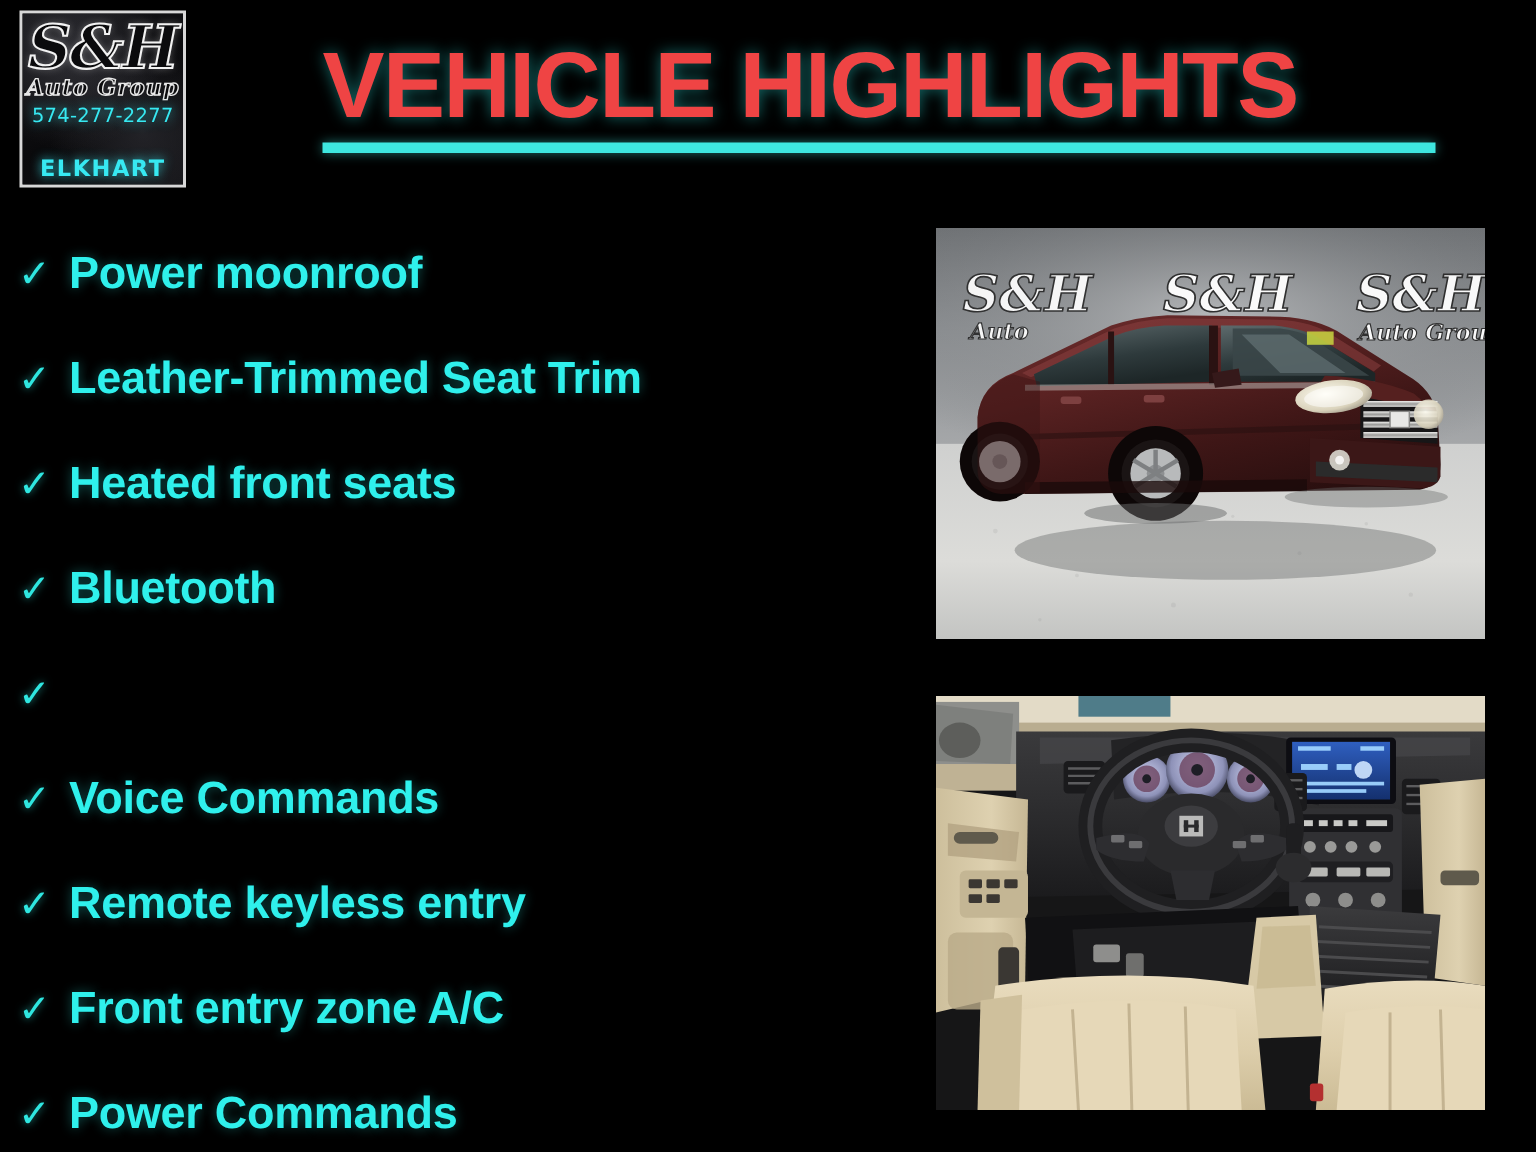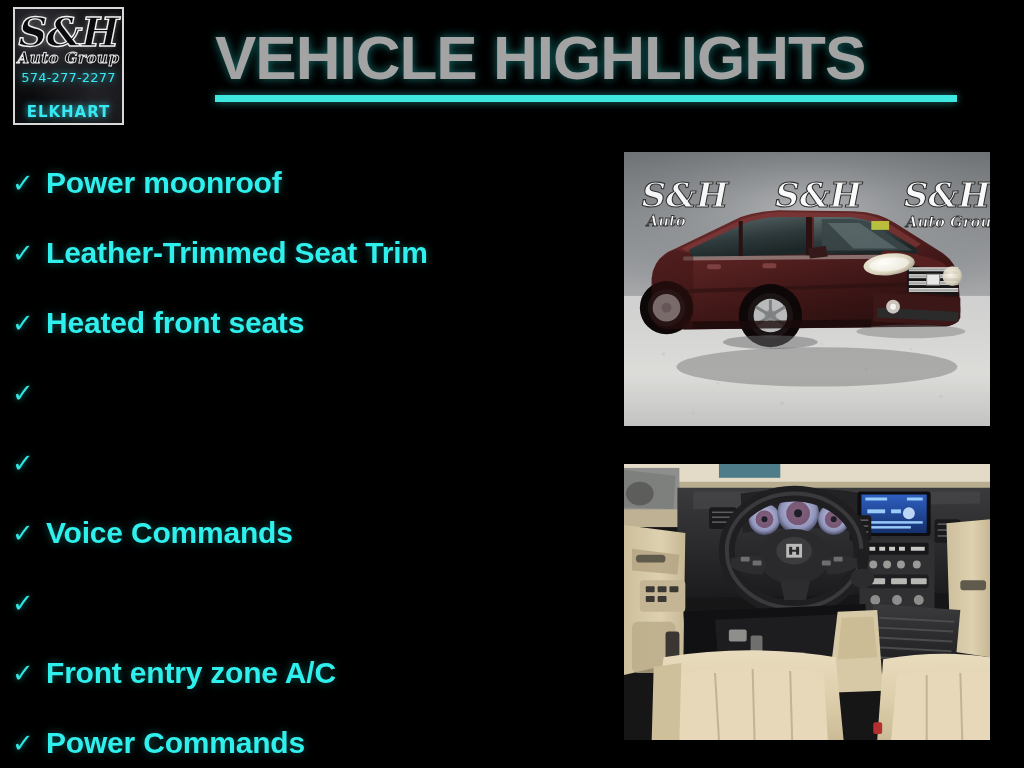--- a/index.html
+++ b/index.html
@@ -51,21 +51,21 @@
     font-family:"DejaVu Sans", sans-serif; font-weight:bold;
     font-size:15px; color:#37e9f2; letter-spacing:1px; margin-top:18px;
     text-shadow:0 0 7px rgba(55,233,242,.85);
   }
 
   
   .title-wrap { position:absolute; left:215px; top:25px; width:745px; }
   .title {
     font-family:"Liberation Sans", sans-serif;
     font-weight:bold; font-size:62px; line-height:66px;
-    color:#a3a3a3; letter-spacing:-1px; white-space:nowrap;
+    color:#ef4444; letter-spacing:-1px; white-space:nowrap;
     text-shadow:0 0 10px rgba(47,240,236,.45);
   }
   .title-rule {
     margin-top:4px; height:7px; width:742px;
     background:#3ee7e0; box-shadow:0 0 8px rgba(62,231,224,.5);
   }
 
   
   .bullets { position:absolute; left:12px; top:148px; width:585px; }
   .bullet {
@@ -123,33 +123,35 @@
       <span class="label">Leather-Trimmed Seat Trim</span>
     </div>
 
     <div class="bullet">
       <span class="check">✓</span>
       <span class="label">Heated front seats</span>
     </div>
 
     <div class="bullet">
       <span class="check">✓</span>
+      <span class="label">Bluetooth</span>
     </div>
 
     <div class="bullet">
       <span class="check">✓</span>
     </div>
 
     <div class="bullet">
       <span class="check">✓</span>
       <span class="label">Voice Commands</span>
     </div>
 
     <div class="bullet">
       <span class="check">✓</span>
+      <span class="label">Remote keyless entry</span>
     </div>
 
     <div class="bullet">
       <span class="check">✓</span>
       <span class="label">Front entry zone A/C</span>
     </div>
 
     <div class="bullet">
       <span class="check">✓</span>
       <span class="label">Power Commands</span>

